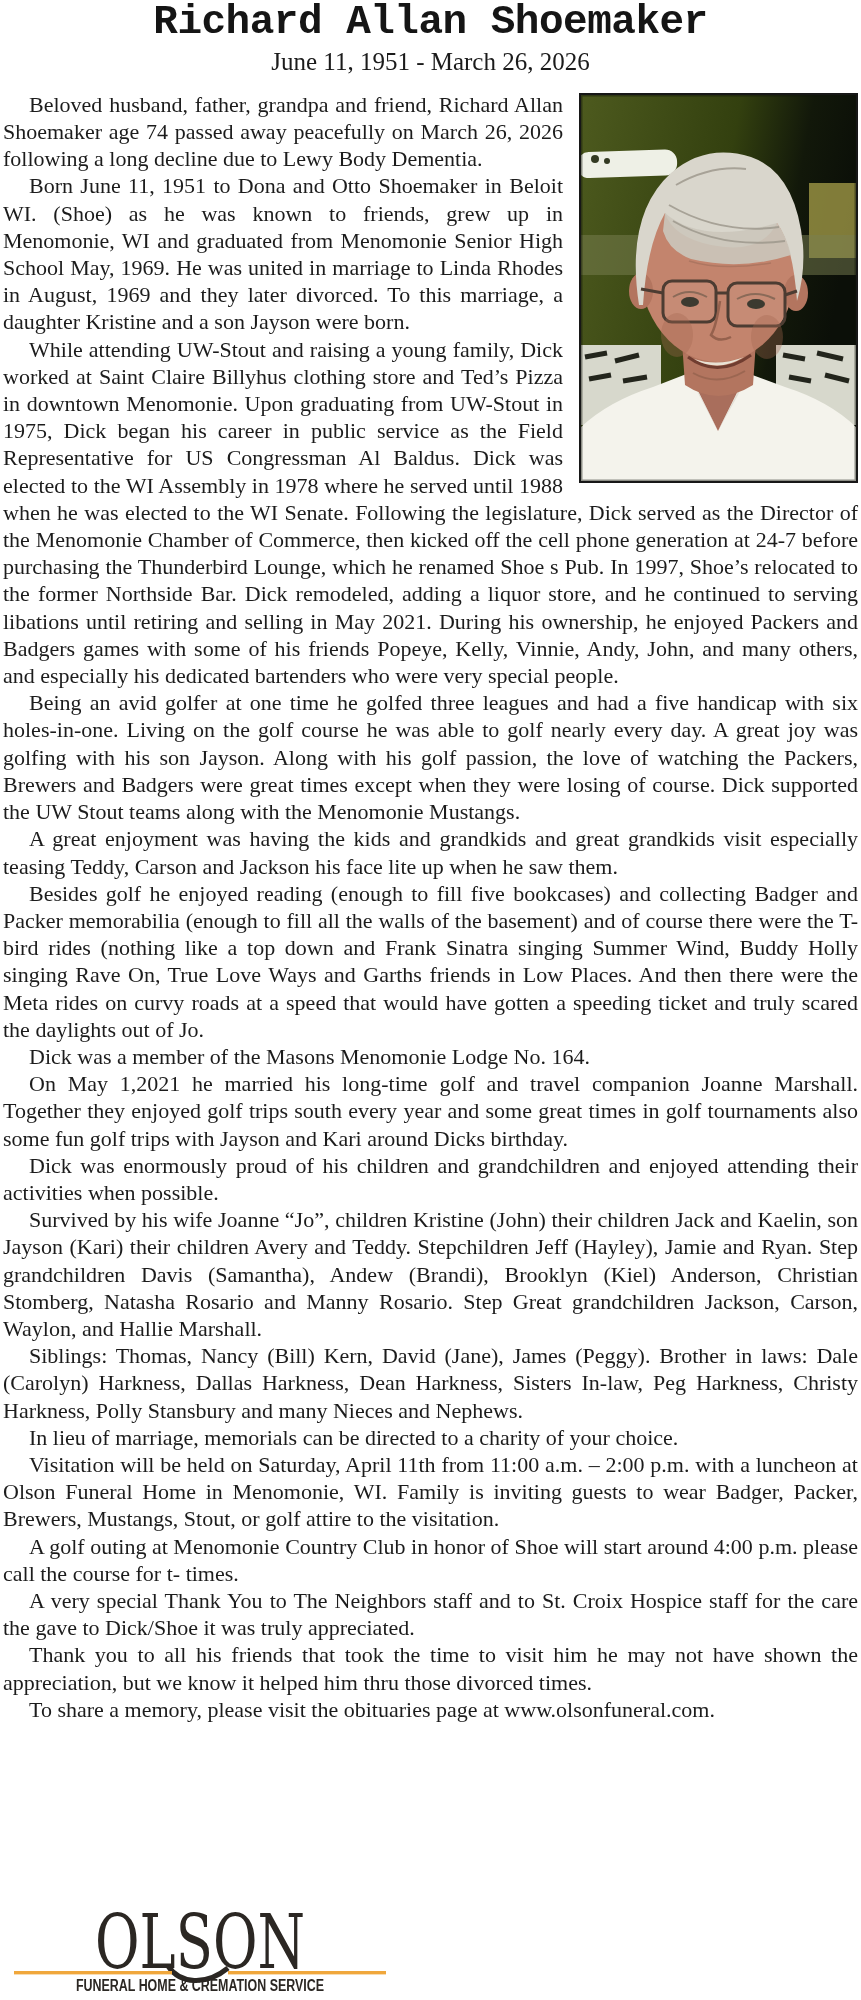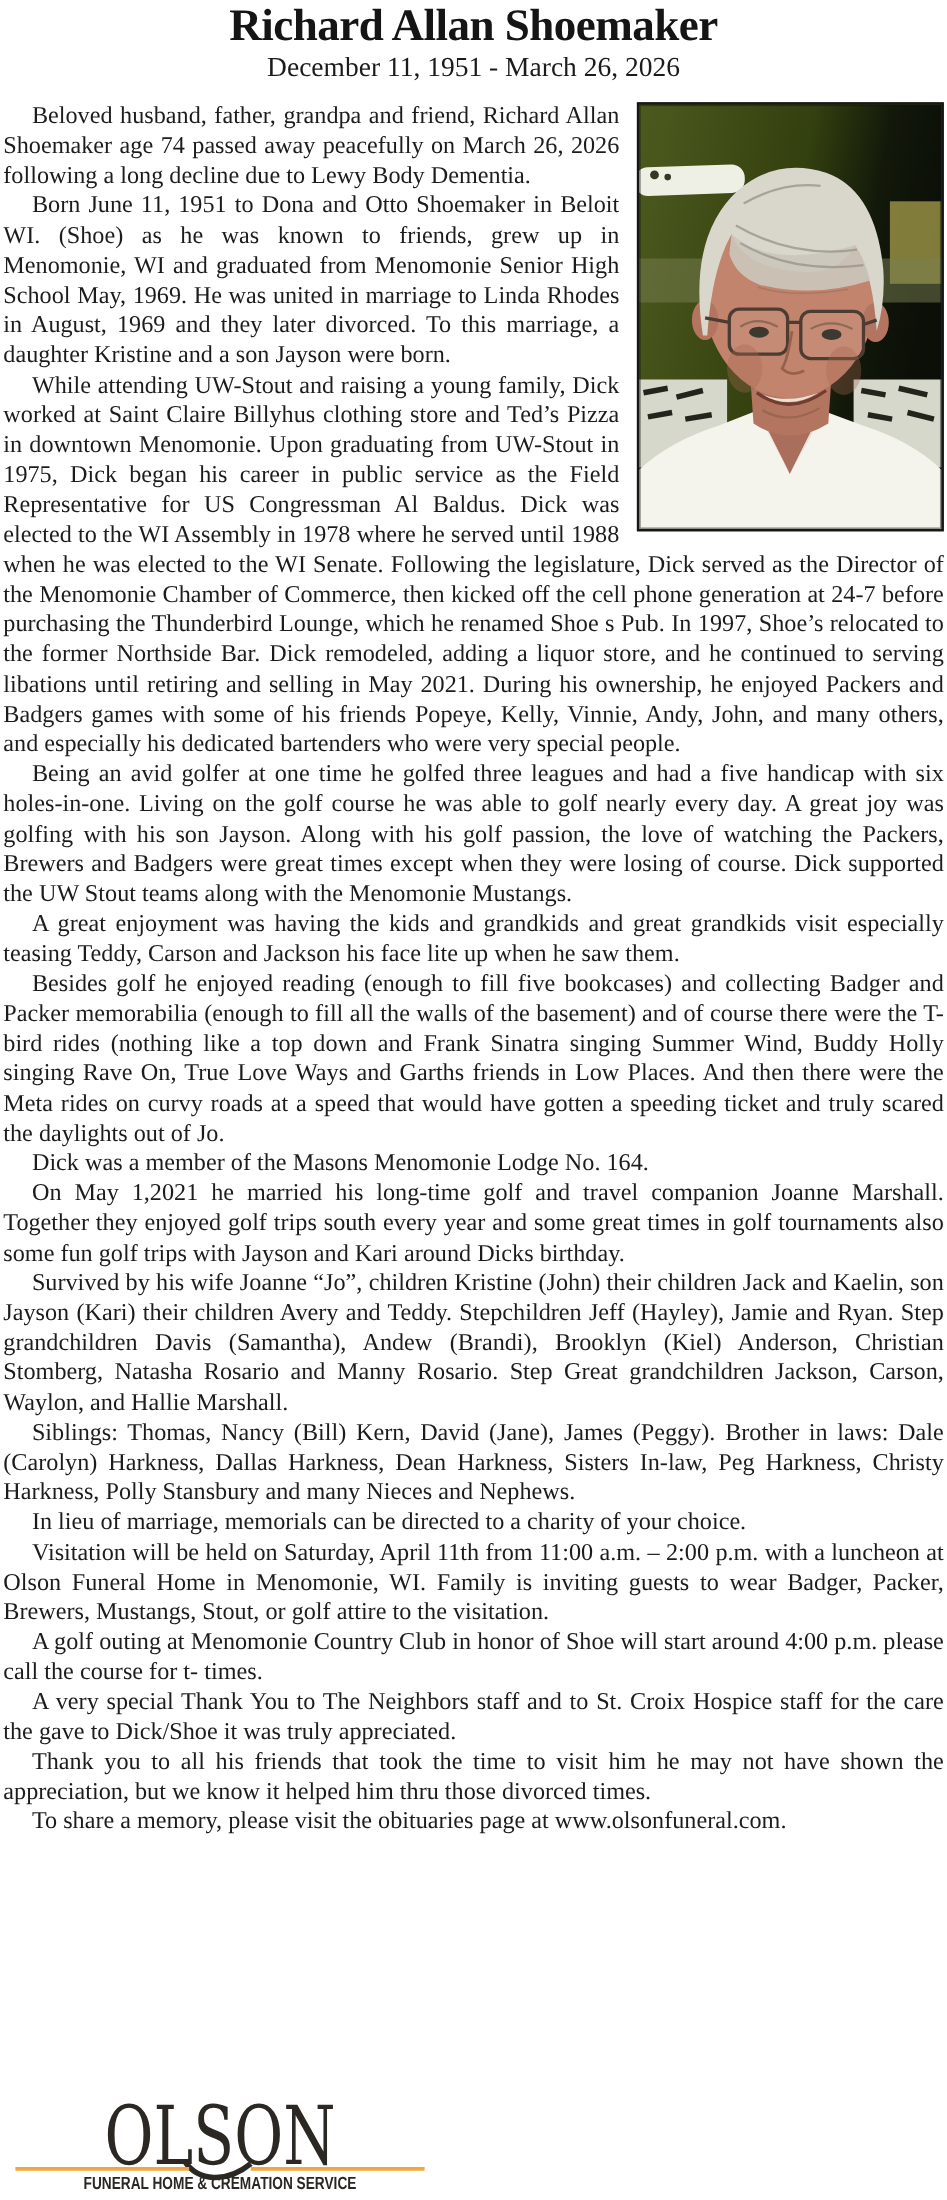--- a/index.html
+++ b/index.html
@@ -4,21 +4,21 @@
 <style>
   html,body { margin:0; padding:0; }
   body {
     width:861px; height:2000px;
     background:#ffffff; color:#1b1b1b;
     font-family:"Liberation Serif", serif;
     position:relative; overflow:hidden;
   }
   .header { text-align:center; padding-top:2px; }
   .title {
-    font-family:Liberation Serif, serif;
+    font-family:Liberation Mono, monospace;
     font-weight:bold; font-size:41px; line-height:1.02;
     letter-spacing:-0.5px; color:#151515; margin:0;
   }
   .dates { font-size:25px; margin-top:4px; color:#1b1b1b; }
   .article {
     padding:0 3px; margin-top:15px;
     font-size:22px; line-height:27.2px;
     text-align:justify; color:#1c1c1c;
   }
   .article p { margin:0; text-indent:26px; }
@@ -30,21 +30,21 @@
   .logo-wrap {
     position:absolute; left:0; bottom:0; width:100%;
     text-align:left;
   }
 </style>
 </head>
 <body>
 
 <div class="header">
   <h1 class="title">Richard Allan Shoemaker</h1>
-  <div class="dates">December 11, 1951 - March 26, 2026</div>
+  <div class="dates">June 11, 1951 - March 26, 2026</div>
 </div>
 
 <div class="article">
   <div class="photo-frame">
     
     <svg width="275" height="386" viewBox="0 0 275 386">
       <defs>
         <linearGradient id="bgGrad" x1="0" y1="0" x2="1" y2="0.25">
           <stop offset="0" stop-color="#4d5a1e"></stop>
           <stop offset="0.55" stop-color="#33400f"></stop>
@@ -126,20 +126,21 @@
   </div>
   <div>
       <p>Beloved husband, father, grandpa and friend, Richard Allan Shoemaker age 74 passed away peacefully on March 26, 2026 following a long decline due to Lewy Body Dementia.</p>
       <p>Born June 11, 1951 to Dona and Otto Shoemaker in Beloit WI. (Shoe) as he was known to friends, grew up in Menomonie, WI and graduated from Menomonie Senior High School May, 1969. He was united in marriage to Linda Rhodes in August, 1969 and they later divorced. To this marriage, a daughter Kristine and a son Jayson were born.</p>
       <p>While attending UW-Stout and raising a young family, Dick worked at Saint Claire Billyhus clothing store and Ted’s Pizza in downtown Menomonie. Upon graduating from UW-Stout in 1975, Dick began his career in public service as the Field Representative for US Congressman Al Baldus. Dick was elected to the WI Assembly in 1978 where he served until 1988 when he was elected to the WI Senate. Following the legislature, Dick served as the Director of the Menomonie Chamber of Commerce, then kicked off the cell phone generation at 24-7 before purchasing the Thunderbird Lounge, which he renamed Shoe s Pub. In 1997, Shoe’s relocated to the former Northside Bar. Dick remodeled, adding a liquor store, and he continued to serving libations until retiring and selling in May 2021. During his ownership, he enjoyed Packers and Badgers games with some of his friends Popeye, Kelly, Vinnie, Andy, John, and many others, and especially his dedicated bartenders who were very special people.</p>
       <p>Being an avid golfer at one time he golfed three leagues and had a five handicap with six holes-in-one. Living on the golf course he was able to golf nearly every day. A great joy was golfing with his son Jayson. Along with his golf passion, the love of watching the Packers, Brewers and Badgers were great times except when they were losing of course. Dick supported the UW Stout teams along with the Menomonie Mustangs.</p>
       <p>A great enjoyment was having the kids and grandkids and great grandkids visit especially teasing Teddy, Carson and Jackson his face lite up when he saw them.</p>
       <p>Besides golf he enjoyed reading (enough to fill five bookcases) and collecting Badger and Packer memorabilia (enough to fill all the walls of the basement) and of course there were the T-bird rides (nothing like a top down and Frank Sinatra singing Summer Wind, Buddy Holly singing Rave On, True Love Ways and Garths friends in Low Places. And then there were the Meta rides on curvy roads at a speed that would have gotten a speeding ticket and truly scared the daylights out of Jo.</p>
       <p>Dick was a member of the Masons Menomonie Lodge No. 164.</p>
       <p>On May 1,2021 he married his long-time golf and travel companion Joanne Marshall. Together they enjoyed golf trips south every year and some great times in golf tournaments also some fun golf trips with Jayson and Kari around Dicks birthday.</p>
+      <p>Dick was enormously proud of his children and grandchildren and enjoyed attending their activities when possible.</p>
       <p>Survived by his wife Joanne “Jo”, children Kristine (John) their children Jack and Kaelin, son Jayson (Kari) their children Avery and Teddy. Stepchildren Jeff (Hayley), Jamie and Ryan. Step grandchildren Davis (Samantha), Andew (Brandi), Brooklyn (Kiel) Anderson, Christian Stomberg, Natasha Rosario and Manny Rosario. Step Great grandchildren Jackson, Carson, Waylon, and Hallie Marshall.</p>
       <p>Siblings: Thomas, Nancy (Bill) Kern, David (Jane), James (Peggy). Brother in laws: Dale (Carolyn) Harkness, Dallas Harkness, Dean Harkness, Sisters In-law, Peg Harkness, Christy Harkness, Polly Stansbury and many Nieces and Nephews.</p>
       <p>In lieu of marriage, memorials can be directed to a charity of your choice.</p>
       <p>Visitation will be held on Saturday, April 11th from 11:00 a.m. – 2:00 p.m. with a luncheon at Olson Funeral Home in Menomonie, WI. Family is inviting guests to wear Badger, Packer, Brewers, Mustangs, Stout, or golf attire to the visitation.</p>
       <p>A golf outing at Menomonie Country Club in honor of Shoe will start around 4:00 p.m. please call the course for t- times.</p>
       <p>A very special Thank You to The Neighbors staff and to St. Croix Hospice staff for the care the gave to Dick/Shoe it was truly appreciated.</p>
       <p>Thank you to all his friends that took the time to visit him he may not have shown the appreciation, but we know it helped him thru those divorced times.</p>
       <p>To share a memory, please visit the obituaries page at www.olsonfuneral.com.</p>
     </div>
 </div>

